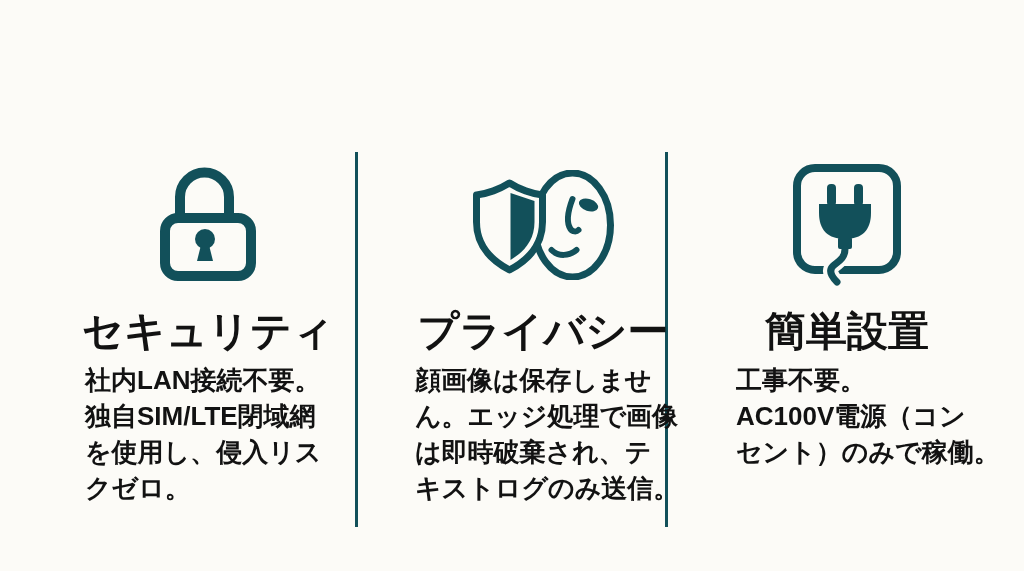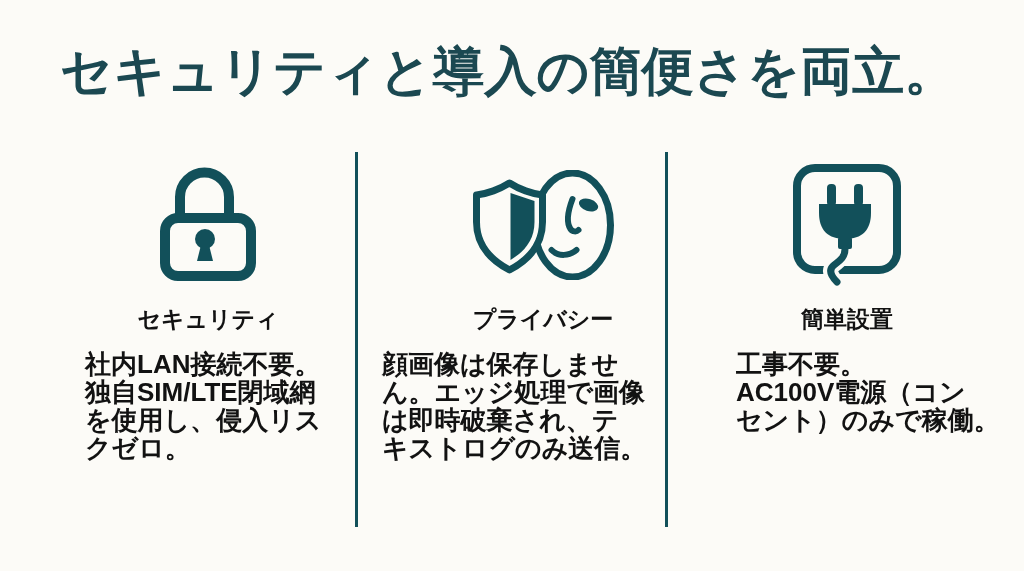--- a/index.html
+++ b/index.html
@@ -43,50 +43,49 @@
   .col-2{ left:356px; width:374px; }
   .col-3{ left:691px; width:312px; }
   .icon-box{ position:relative; height:140px; }
   .icon-box svg{
     position:absolute; left:50%;
   }
   .col-1 .icon-box svg{ top:11px; transform:translateX(-50%); }
   .col-2 .icon-box svg{ top:20px; transform:translateX(-51%); }
   .col-3 .icon-box svg{ top:13px; transform:translateX(-50%); }
   .heading{
-    margin-top:8px;
-    font-size:23px;
+    margin-top:20px;
+    font-size:41px;
     line-height:42px;
     font-weight:800;
     text-align:center;
     color:var(--text);
   }
   .body{
     margin-top:10px;
     font-size:26px;
-    line-height:28px;
+    line-height:36px;
     font-weight:700;
     color:var(--text);
     white-space:pre-line;
   }
   .col-1 .body{ padding-left:25px; }
-  .col-2 .body{ padding-left:26px; }
+  .col-2 .body{ padding-left:26px;margin-left:33px; }
   .col-3 .body{ padding-left:45px; }
   
   .st{ stroke:var(--accent); fill:none; }
   .fl{ fill:var(--accent); }
   .bgfill{ fill:var(--bg); }
   .halo{ stroke:var(--bg); fill:none; }
 </style>
 </head>
 <body>
 
 <div class="slide">
 
-  <h1 class="title">セキュリティと導入の簡便さを両立。</h1>
 
   <div class="divider divider-1"></div>
   <div class="divider divider-2"></div>
 
   <section class="col col-1">
     <div class="icon-box">
       <svg width="96" height="120" viewBox="0 0 96 120" aria-hidden="true">
         <path class="st" stroke-width="10" d="M20 58 V36 a24.5 24.5 0 0 1 49 0 V58"></path>
         <rect class="st" stroke-width="10" x="5" y="57" width="86" height="58" rx="13"></rect>
         <circle class="fl" cx="45" cy="78" r="10"></circle>

